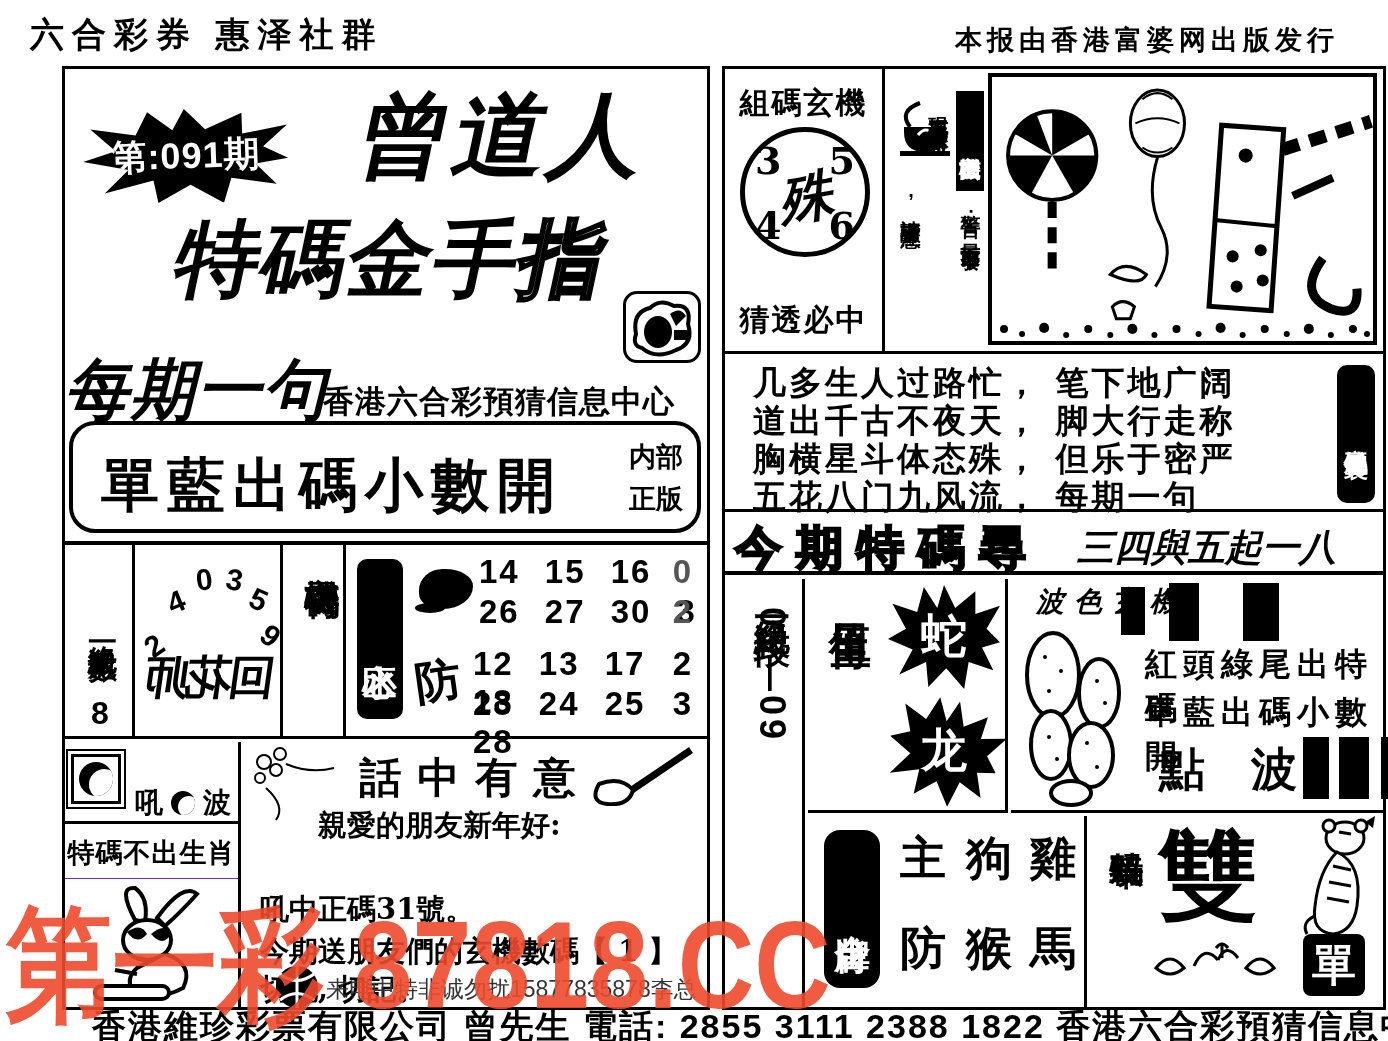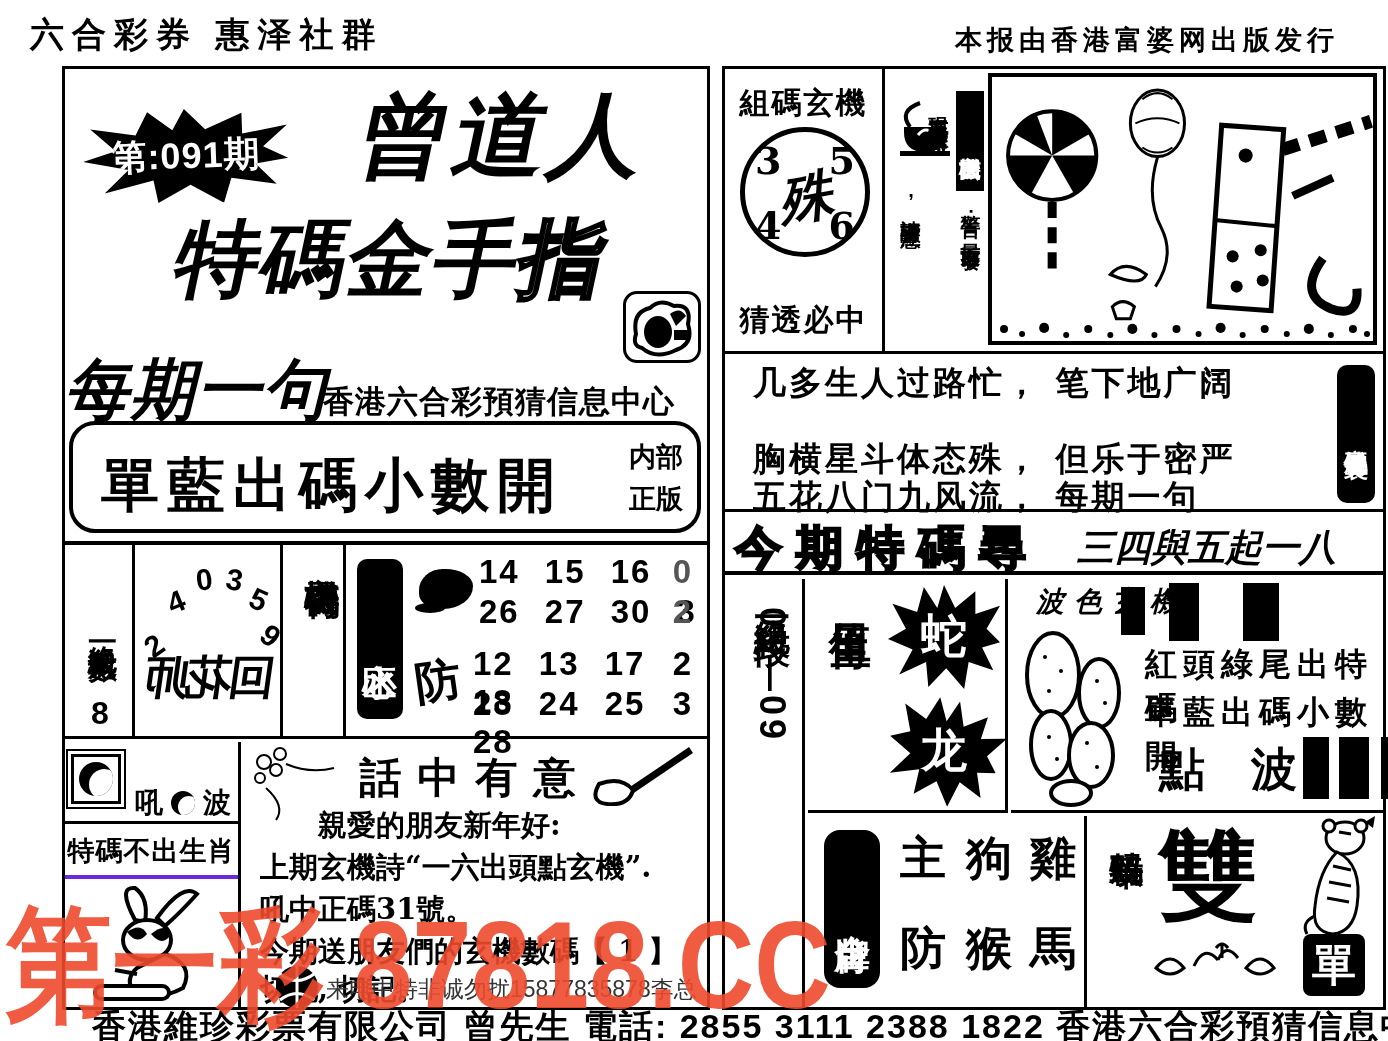--- a/index.html
+++ b/index.html
@@ -97,21 +97,21 @@
       <div class="abs" style="left:0;top:0;width:100%;height:82px;border-bottom:3px solid #000">
         <div class="abs" style="left:6px;top:12px;width:50px;height:50px;border:3px solid #000;outline:2px solid #000;outline-offset:3px">
           <div class="crescent" style="width:34px;height:34px;margin:5px"></div>
         </div>
         <div class="abs" style="left:70px;top:42px;font-size:28px;font-weight:900;display:flex;align-items:center;gap:8px">
           <span>吼</span>
           <span class="crescent" style="width:24px;height:24px;display:inline-block"></span>
           <span>波</span>
         </div>
       </div>
-      <div class="abs" style="left:0;top:85px;width:100%;height:52px;border-bottom:4px solid #6d28d9;display:flex;align-items:center;justify-content:center;font-size:27px;font-weight:900;letter-spacing:1px">特碼不出生肖</div>
+      <div class="abs" style="left:0;top:85px;width:100%;height:52px;border-bottom:1px solid #6d28d9;display:flex;align-items:center;justify-content:center;font-size:27px;font-weight:900;letter-spacing:1px">特碼不出生肖</div>
       <div class="abs" style="left:0;top:140px;width:100%;bottom:0">
         <svg width="170" height="125" viewBox="0 0 170 125">
           <g fill="#fff" stroke="#000" stroke-width="4">
             <path d="M70 38 Q52 4 70 6 Q84 16 80 40Z"></path>
             <path d="M92 36 Q118 0 132 12 Q116 30 100 44Z"></path>
             <ellipse cx="82" cy="58" rx="24" ry="20"></ellipse>
             <path d="M100 72 Q130 82 118 106 Q92 120 68 110 Q60 96 72 86Z"></path>
             <rect x="30" y="104" width="74" height="13" rx="7"></rect>
           </g>
           <path d="M62 50 q14 -10 20 2 q-10 12 -20 -2Z" fill="#000"></path>
@@ -132,21 +132,20 @@
           <path d="M40 20 Q64 30 88 24"></path>
             <path d="M20 44 Q40 62 30 76"></path>
         </g>
       </svg>
       <div class="abs serif" style="left:0;top:8px;width:100%;text-align:center;font-size:42px;font-weight:800;letter-spacing:16px">話中有意</div>
       <svg class="abs" style="right:8px;top:2px" width="110" height="62" viewBox="0 0 110 62">
         <line x1="28" y1="56" x2="102" y2="6" stroke="#000" stroke-width="7"></line>
         <path d="M10 40 q22 -8 34 6 q-4 16 -26 14 q-18 -2 -8 -20Z" fill="#fff" stroke="#000" stroke-width="4"></path>
       </svg>
       <div class="abs serif" style="left:74px;top:64px;font-size:29px;font-weight:bold">親愛的朋友新年好:</div>
-      <div class="abs serif" style="left:16px;top:106px;font-size:29px;font-weight:bold">上期玄機詩“一六出頭點玄機”.</div>
       <div class="abs serif" style="left:16px;top:148px;font-size:29px;font-weight:bold">吼中正碼31號。</div>
       <div class="abs serif" style="left:16px;top:190px;font-size:29px;font-weight:bold">今期送朋友們的玄機數碼【 1 】</div>
       <div class="abs serif" style="left:16px;top:228px;font-size:29px;font-weight:bold">切記, 切記。</div>
       <svg class="abs" style="left:30px;top:222px" width="46" height="46" viewBox="0 0 46 46">
         <circle cx="23" cy="23" r="21" fill="#000"></circle>
         <g stroke="#fff" stroke-width="3" fill="none">
           <path d="M23 2 V44"></path>
             <path d="M6 10 Q23 23 40 10"></path>
             <path d="M6 36 Q23 23 40 36"></path>
         </g>
@@ -232,20 +231,21 @@
               <circle cx="360" cy="250" r="4"></circle>
               <circle cx="374" cy="255" r="3"></circle>
           </g>
         </svg>
       </div>
     </div>
   </div>
 
   <div class="abs" style="left:0;top:288px;width:658px;height:155px;border-bottom:3px solid #000">
     <div class="abs serif" style="left:28px;top:4px;font-size:33px;font-weight:900;letter-spacing:3px">几多生人过路忙， 笔下地广阔</div>
+    <div class="abs serif" style="left:28px;top:42px;font-size:33px;font-weight:900;letter-spacing:3px">道出千古不夜天， 脚大行走称</div>
     <div class="abs serif" style="left:28px;top:80px;font-size:33px;font-weight:900;letter-spacing:3px">胸横星斗体态殊， 但乐于密严</div>
     <div class="abs serif" style="left:28px;top:118px;font-size:33px;font-weight:900;letter-spacing:3px">五花八门九风流， 每期一句</div>
     <div class="abs wob vtext" style="right:8px;top:8px;width:38px;height:138px;border-radius:10px;font-size:24px;font-weight:bold;display:flex;align-items:center;justify-content:center">赢钱锦囊</div>
   </div>
 
   <div class="abs" style="left:0;top:446px;width:658px;height:60px;border-bottom:4px solid #000">
     <span class="abs outchar" style="left:10px;top:2px;font-size:47px;font-weight:900;letter-spacing:14px;-webkit-text-stroke:2.5px #000">今期特碼尋</span>
     <span class="abs serif" style="left:352px;top:8px;font-size:37px;font-weight:900;font-style:italic">三四與五起一八</span>
   </div>
 

